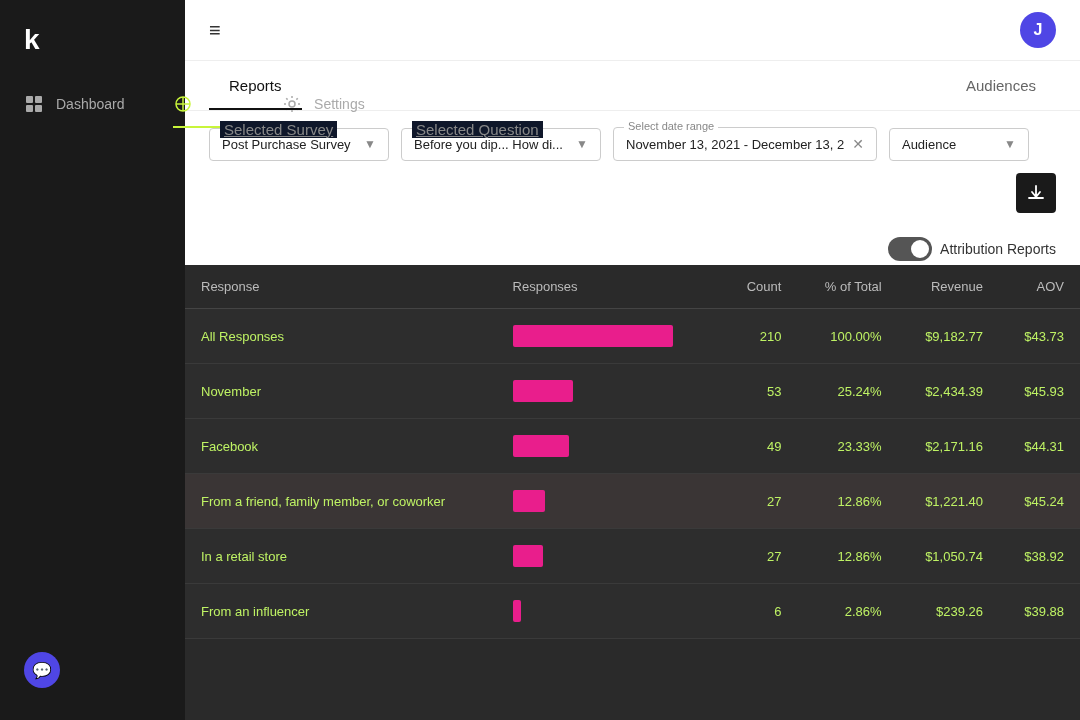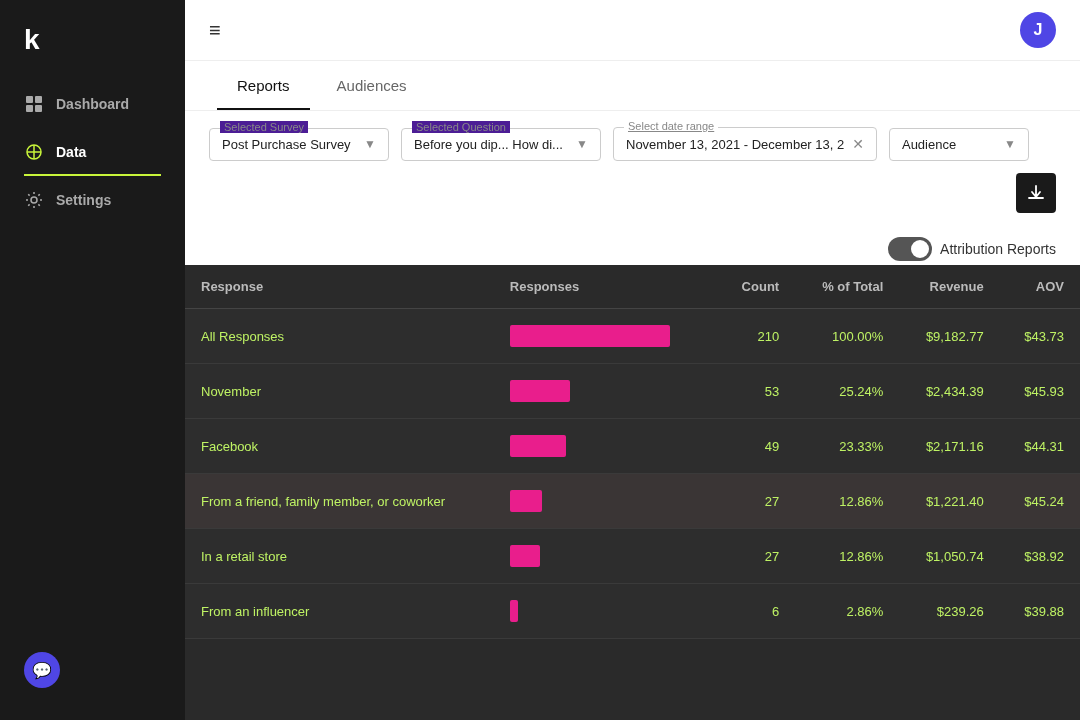--- a/index.html
+++ b/index.html
@@ -18,22 +18,20 @@
     .sidebar-logo {
       padding: 8px 24px 24px;
       color: #fff;
       font-size: 28px;
       font-weight: bold;
       letter-spacing: -2px;
     }
     .sidebar-nav {
       width: 100%;
       display: flex;
-      flex-direction: column;
-      font-weight: bold;
     }
     .sidebar-item {
       display: flex;
       align-items: center;
       gap: 12px;
       padding: 14px 24px;
       color: #aaa;
       cursor: pointer;
       font-size: 14px;
       width: 100%;
@@ -109,24 +107,25 @@
       align-items: center;
       justify-content: center;
       color: #fff;
       font-weight: bold;
       font-size: 16px;
     }
 
     
     .tabs {
       display: flex;
-      gap: 7px;
-      padding: 0 32px;
+      gap: 16px;
+      padding: 0 24px;
       border-bottom: 1px solid #eee;
       background: #fff;
+      justify-content: space-between;
     }
     .tab {
       padding: 16px 20px;
       font-size: 15px;
       color: #666;
       cursor: pointer;
       position: relative;
       font-weight: 400;
     }
     .tab.active {
@@ -156,24 +155,25 @@
       position: relative;
       border: 1px solid #ccc;
       border-radius: 4px;
       padding: 8px 12px;
       min-width: 180px;
     }
     .filter-label {
       position: absolute;
       top: -8px;
       left: 10px;
-      background: #4c1d95;
-      font-size: 11px;
+      background: #0f172a;
+      font-size: 15px;
       color: #888;
       padding: 0 4px;
+      text-decoration: underline;
     }
     .filter-value {
       font-size: 13px;
       color: #222;
       display: flex;
       align-items: center;
       justify-content: space-between;
       gap: 8px;
       cursor: pointer;
     }
@@ -192,21 +192,20 @@
       gap: 8px;
     }
     .date-label {
       position: absolute;
       top: -8px;
       left: 10px;
       background: #fff;
       font-size: 11px;
       color: #888;
       padding: 0 4px;
-      text-decoration: underline;
     }
     .date-value {
       font-size: 13px;
       color: #222;
       flex: 1;
     }
     .date-clear {
       color: #888;
       cursor: pointer;
       font-size: 14px;
@@ -277,21 +276,21 @@
     table {
       width: 100%;
       border-collapse: collapse;
       font-size: 13px;
     }
     thead tr {
       background: #2a2a2a;
     }
     thead th {
       color: #bbb;
-      font-weight: 700;
+      font-weight: 400;
       padding: 14px 16px;
       text-align: left;
       border-bottom: 1px solid #444;
       font-size: 13px;
     }
     thead th.right { text-align: right; }
     tbody tr {
       background: #2d2d2d;
       border-bottom: 1px solid #3a3a3a;
     }

